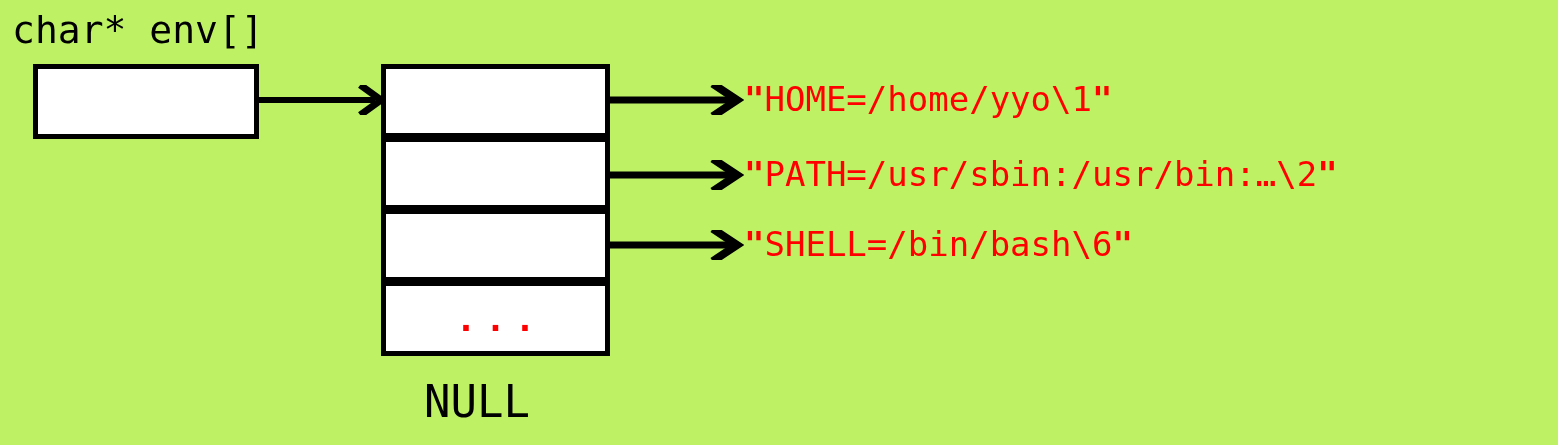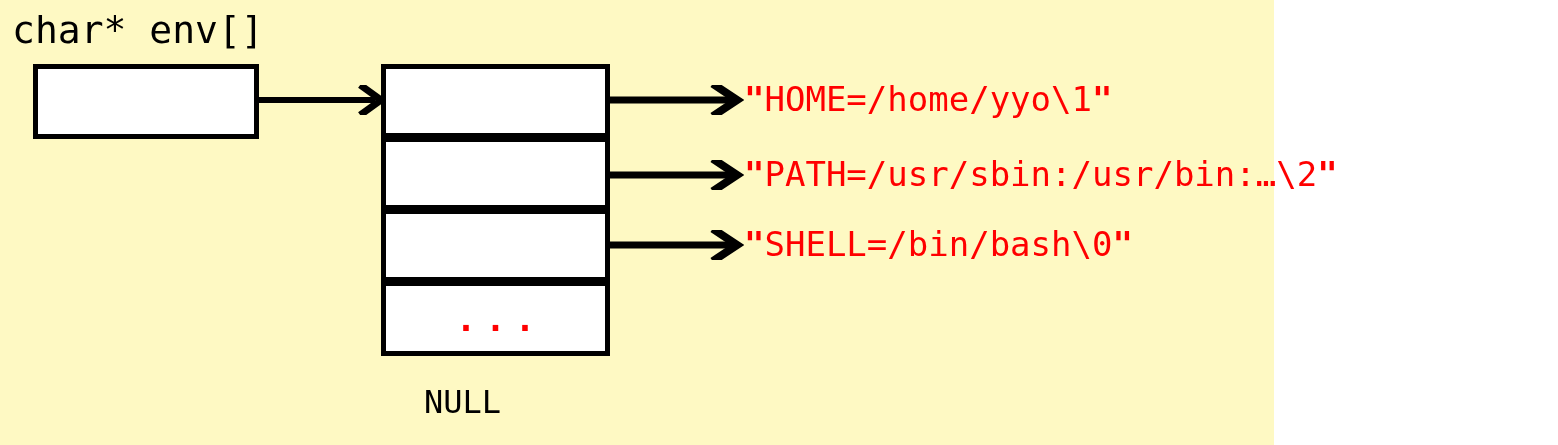--- a/index.html
+++ b/index.html
@@ -8,43 +8,43 @@
     background: #ffffff;
   }
   body {
     width: 1558px;
     height: 445px;
     overflow: hidden;
     font-family: "DejaVu Sans Mono", "Liberation Mono", monospace;
   }
   #stage {
     position: relative;
-    width: 1274px;
+    width: 1558px;
     height: 445px;
-    background: #fef9c3;
+    background: #bef264;
   }
 
   
   .mono-label {
     position: absolute;
     font-family: "DejaVu Sans Mono", "Liberation Mono", monospace;
     color: #000000;
     white-space: pre;
     letter-spacing: 0px;
   }
   #env-label {
     left: 12px;
     top: 8px;
     font-size: 38px;
     line-height: 44px;
   }
   #null-label {
     left: 424px;
     top: 381px;
-    font-size: 32px;
+    font-size: 44px;
     line-height: 42px;
   }
 
   
   .box {
     position: absolute;
     box-sizing: border-box;
     border: 5px solid #000000;
     background: #ffffff;
   }
@@ -164,15 +164,15 @@
     <svg width="138" height="30" viewBox="0 0 138 30" xmlns="http://www.w3.org/2000/svg">
       <line x1="0" y1="15" x2="124" y2="15" stroke="#000000" stroke-width="7"></line>
       <polyline points="110,1 131,15 110,29" fill="none" stroke="#000000" stroke-width="8" stroke-linecap="square"></polyline>
     </svg>
   </div>
 
   <div class="str" id="str-0"><span class="q">"</span><span>HOME=/home/yyo\1</span><span class="q">"</span></div>
 
   <div class="str" id="str-1"><span class="q">"</span><span>PATH=/usr/sbin:/usr/bin:…\2</span><span class="q">"</span></div>
 
-  <div class="str" id="str-2"><span class="q">"</span><span>SHELL=/bin/bash\0</span><span class="q">"</span></div>
+  <div class="str" id="str-2"><span class="q">"</span><span>SHELL=/bin/bash\6</span><span class="q">"</span></div>
 
 </div>
 
 </body></html>

